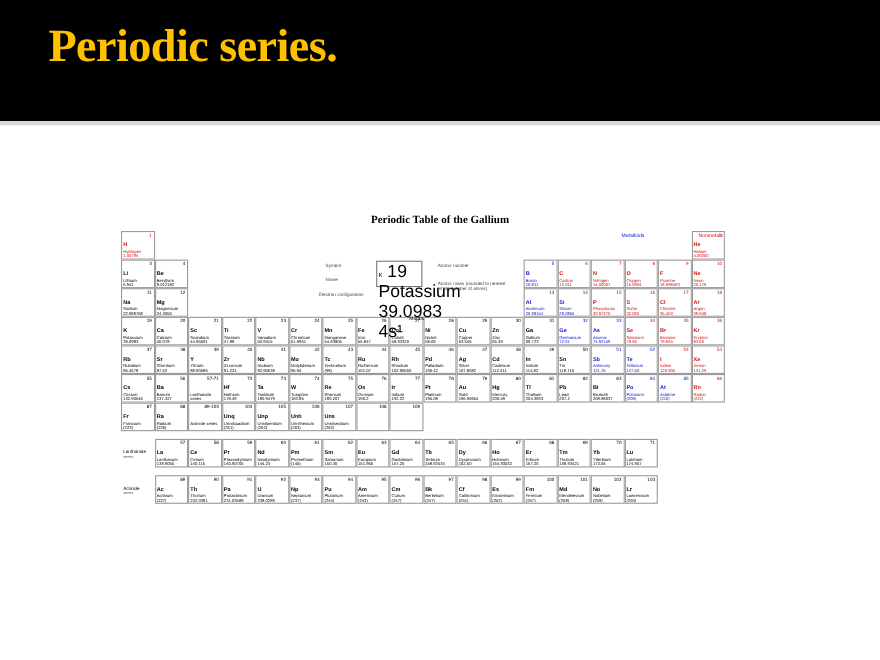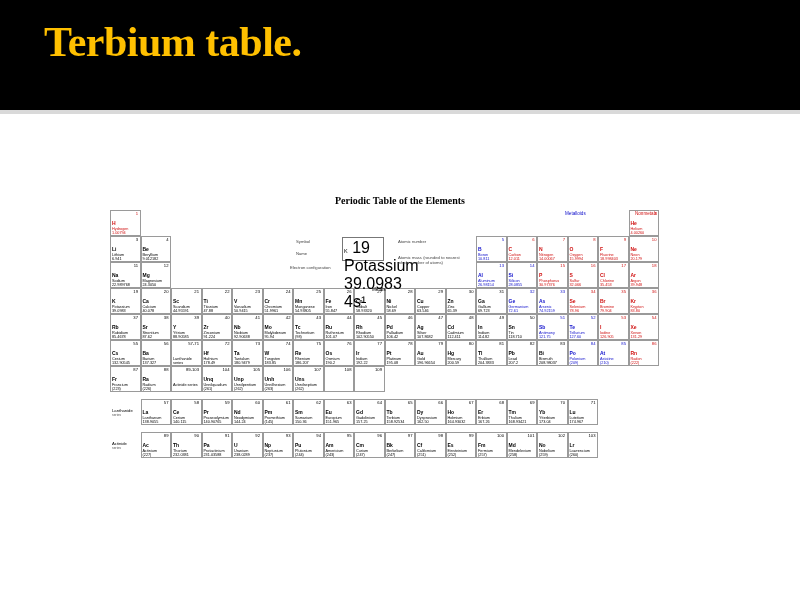--- a/index.html
+++ b/index.html
@@ -100,26 +100,26 @@
     padding-left:2px;
     color:#000;
   }
   .series-name small { font-size: 3.4px; color:#555; }
   .spacer-row { height: 7px; }
 </style>
 </head>
 <body>
 
 <div class="title-band"></div>
-<div class="title-text">Terbium table.</div>
+<div class="title-text">Periodic series.</div>
 <div class="band-rule"></div>
 
 <div class="table-area">
 
-  <div class="pt-title">Periodic Table of the Elements</div>
+  <div class="pt-title">Periodic Table of the Gallium</div>
 
   <div class="main-grid" id="main-grid">
       <div class="cell c-red"><span class="sym">H</span><span class="z">1</span><span class="nm">Hydrogen</span><span class="mass">1.00794</span></div>
       <div class="cell empty"></div>
       <div class="cell empty"></div>
       <div class="cell empty"></div>
       <div class="cell empty"></div>
       <div class="cell empty"></div>
       <div class="cell empty"></div>
       <div class="cell empty"></div>

